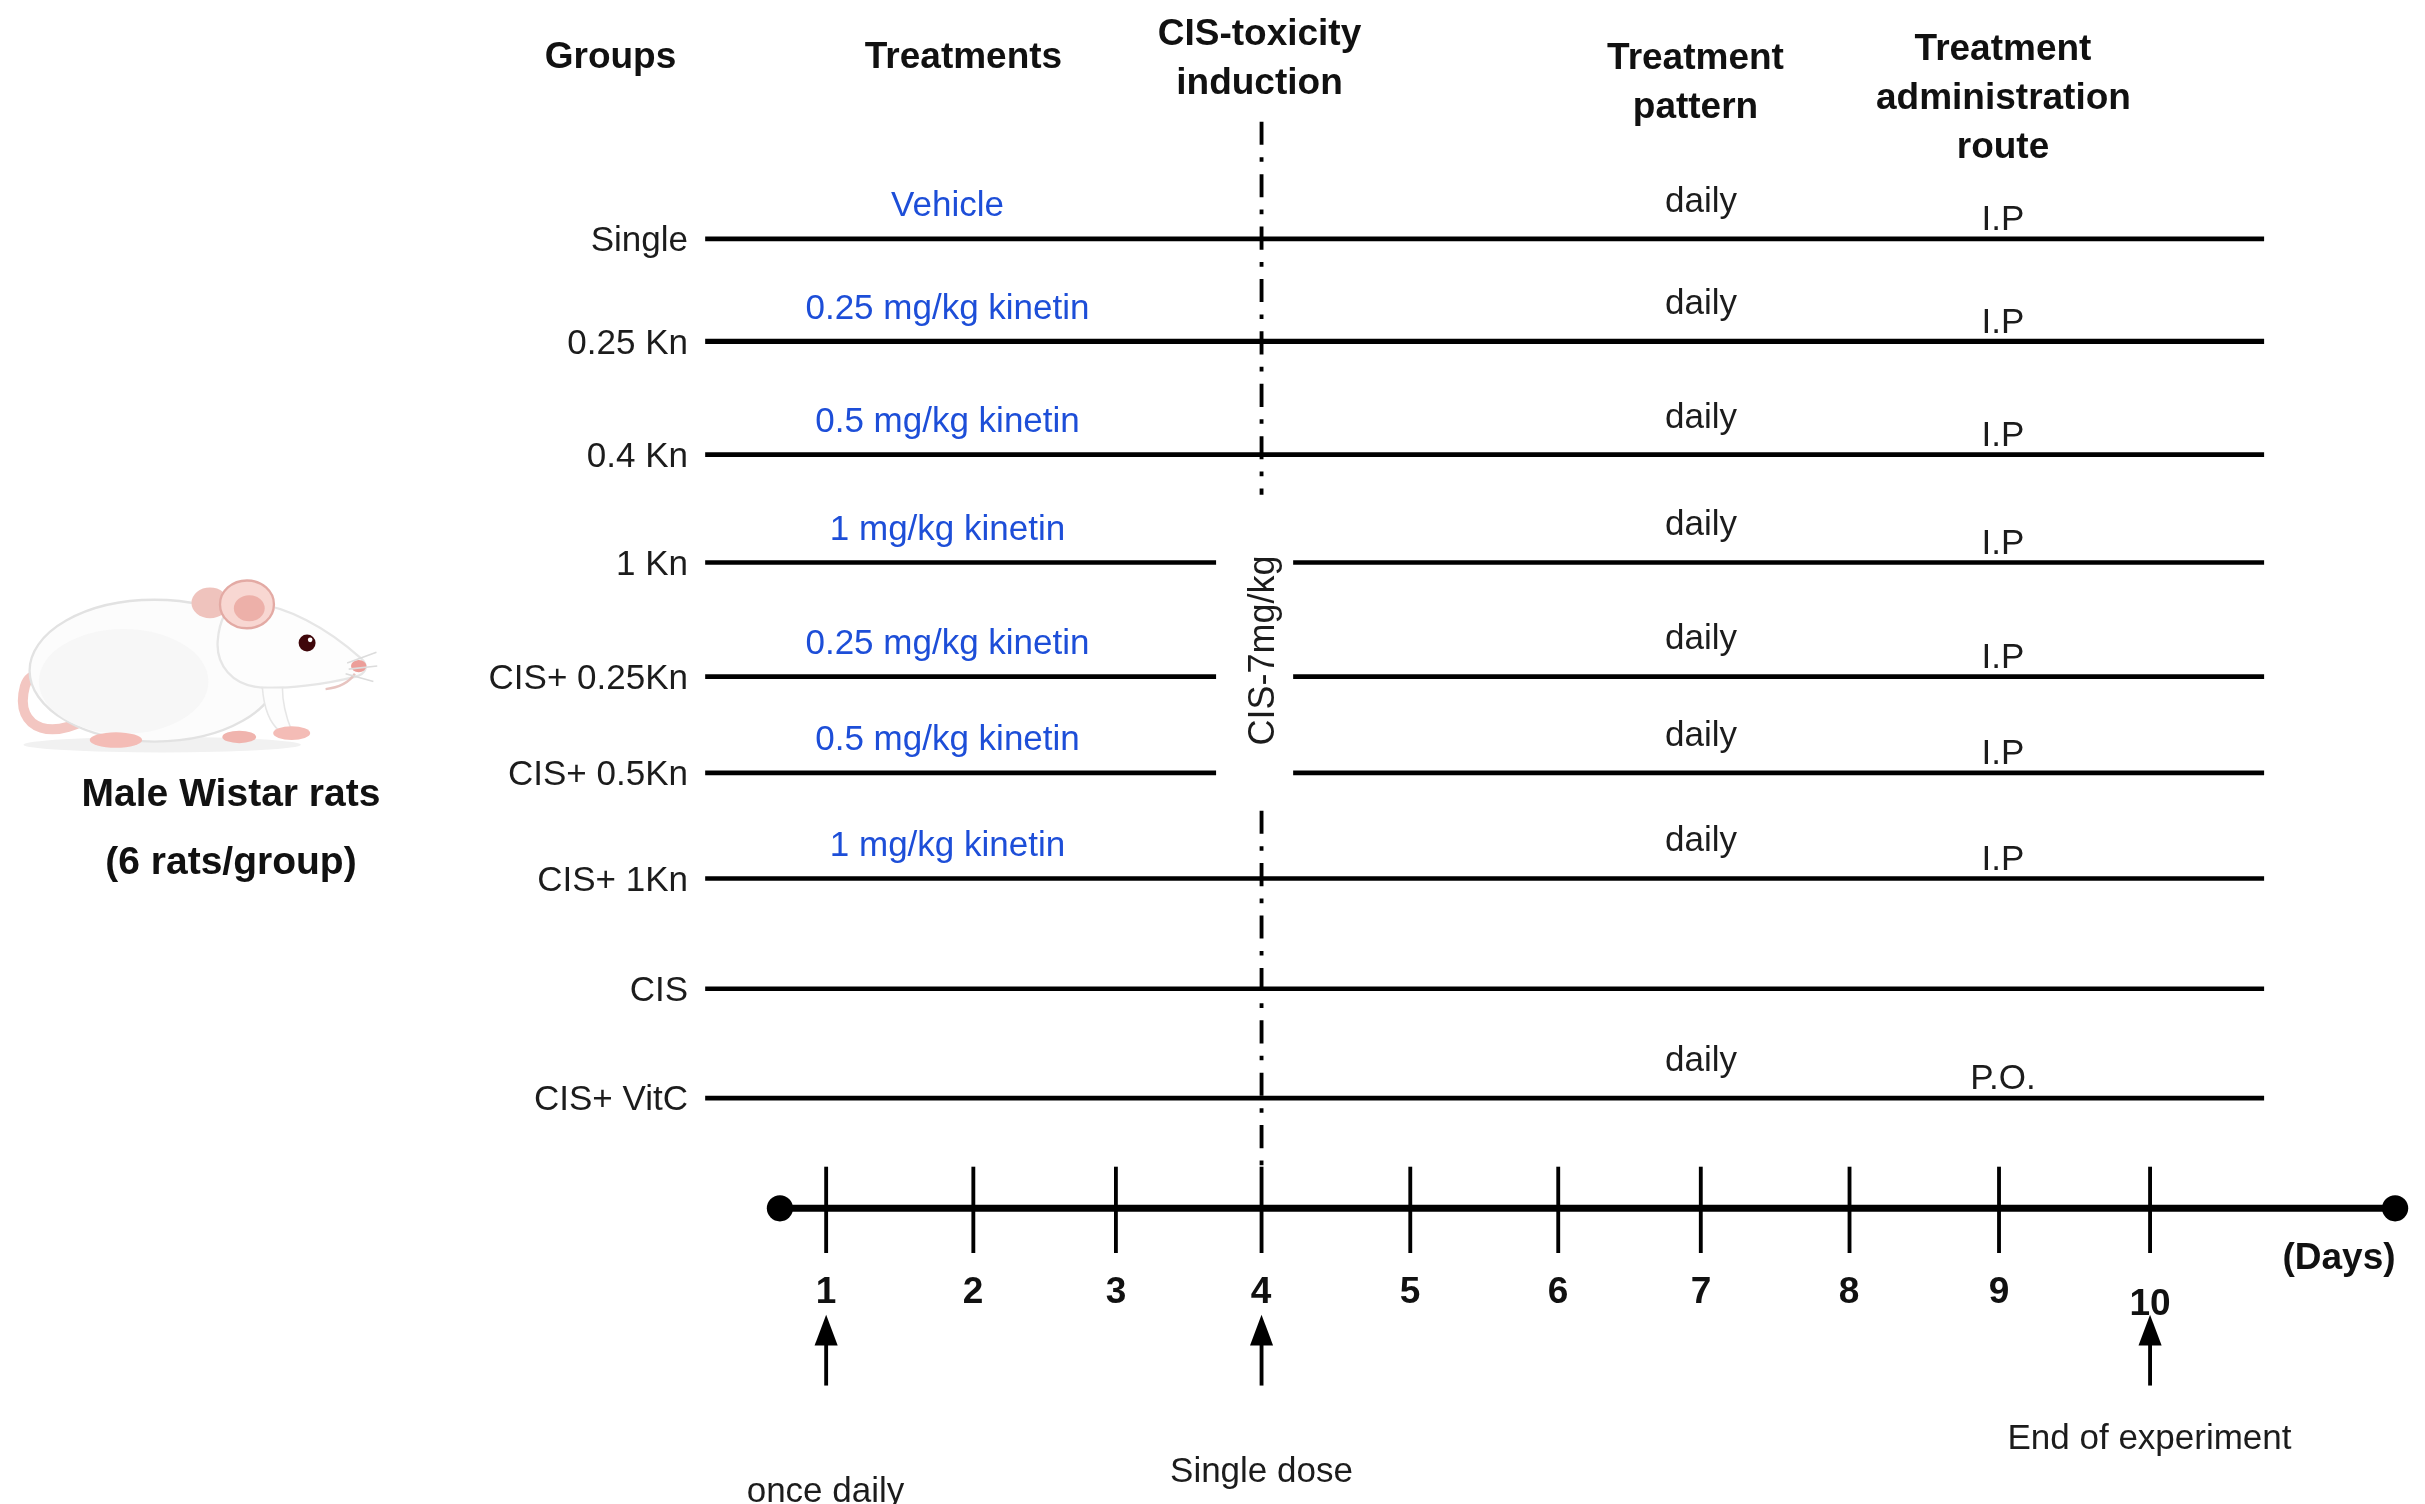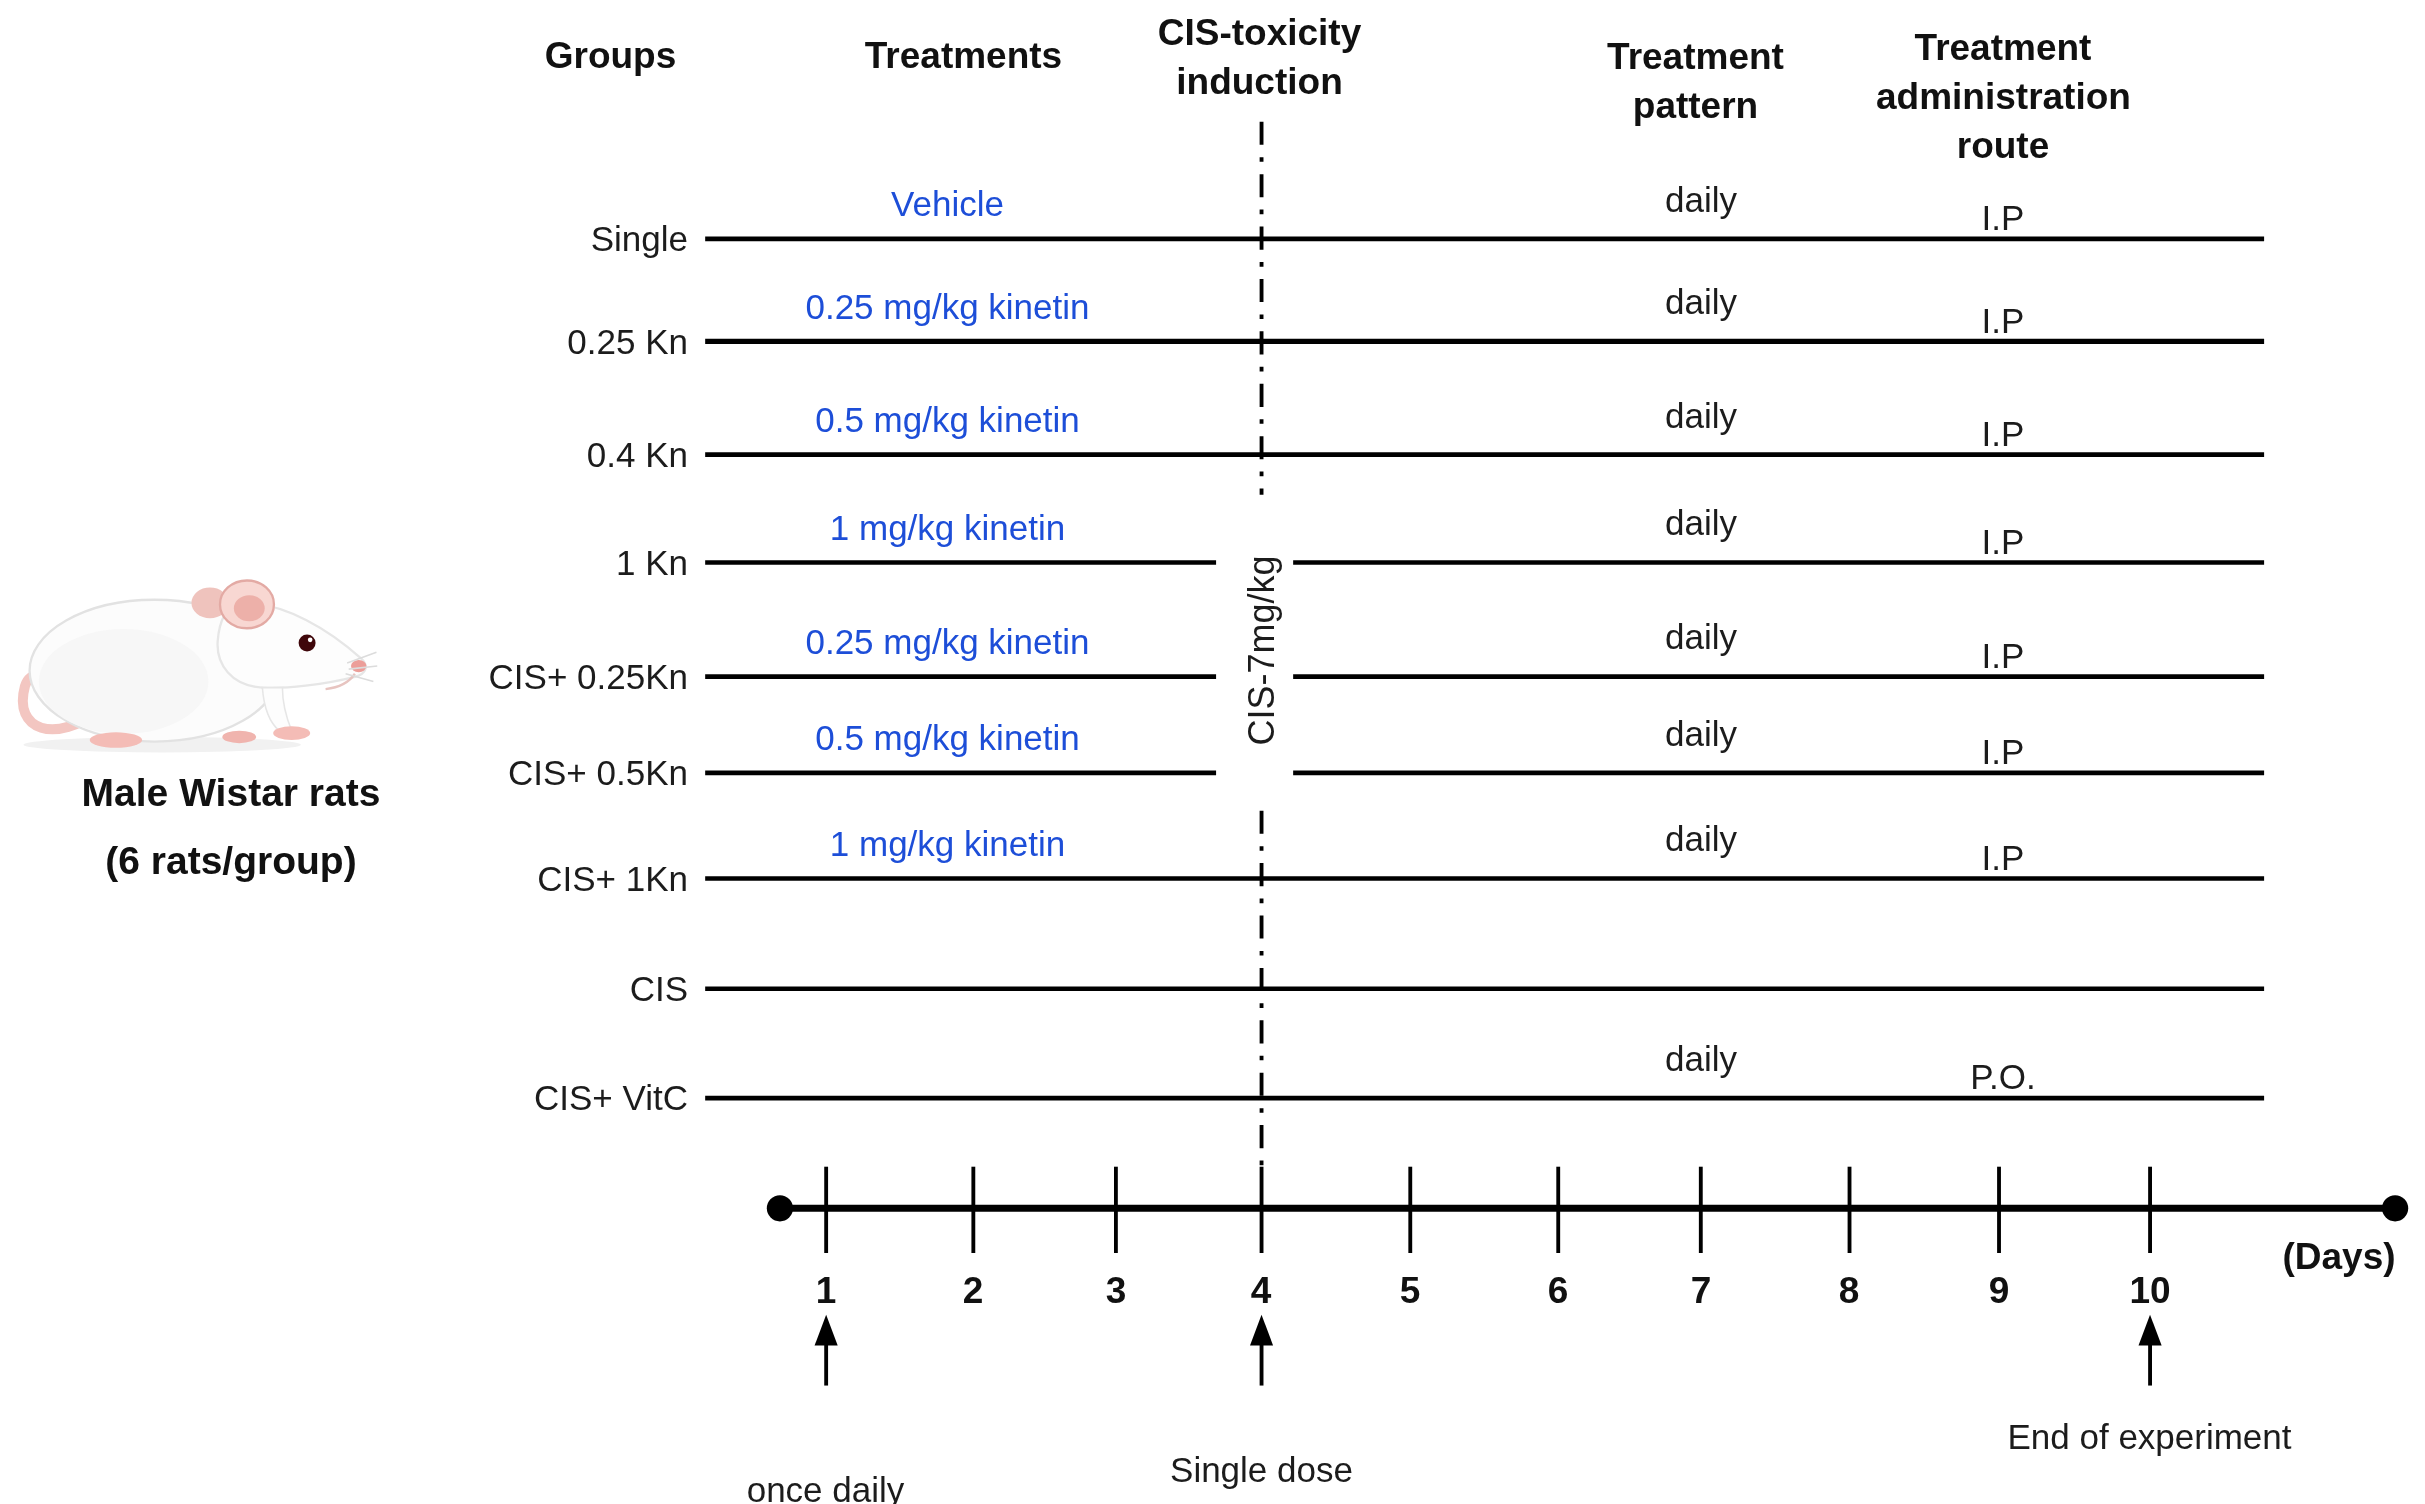--- a/index.html
+++ b/index.html
@@ -197,21 +197,21 @@
 
   <div class="day" style="left:772px;">1</div>
   <div class="day" style="left:919px;">2</div>
   <div class="day" style="left:1062px;">3</div>
   <div class="day" style="left:1207px;">4</div>
   <div class="day" style="left:1356px;">5</div>
   <div class="day" style="left:1504px;">6</div>
   <div class="day" style="left:1647px;">7</div>
   <div class="day" style="left:1795px;">8</div>
   <div class="day" style="left:1945px;">9</div>
-  <div class="day" style="left:2096px;">10</div>
+  <div class="day" style="left:2096px;margin-top:12px;">10</div>
   <div class="daysLbl">(Days)</div>
 
   <div class="ann" style="left:633px;top:1449px;margin-top:20px;">once daily</div>
   <div class="ann" style="left:1069px;top:1449px;">Single dose</div>
   <div class="ann" style="left:1957px;top:1416px;">End of experiment</div>
 
   <div class="caption" style="top:767px;">Male Wistar rats</div>
   <div class="caption" style="top:835px;">(6 rats/group)</div>
 
 </div>

